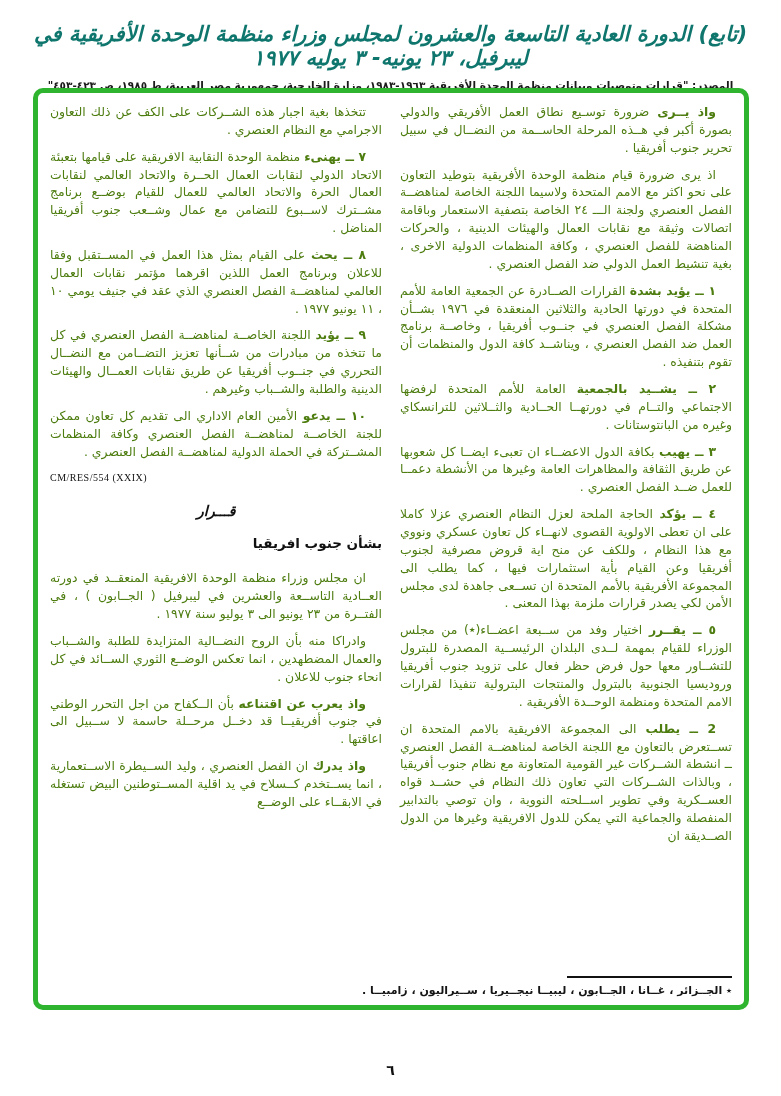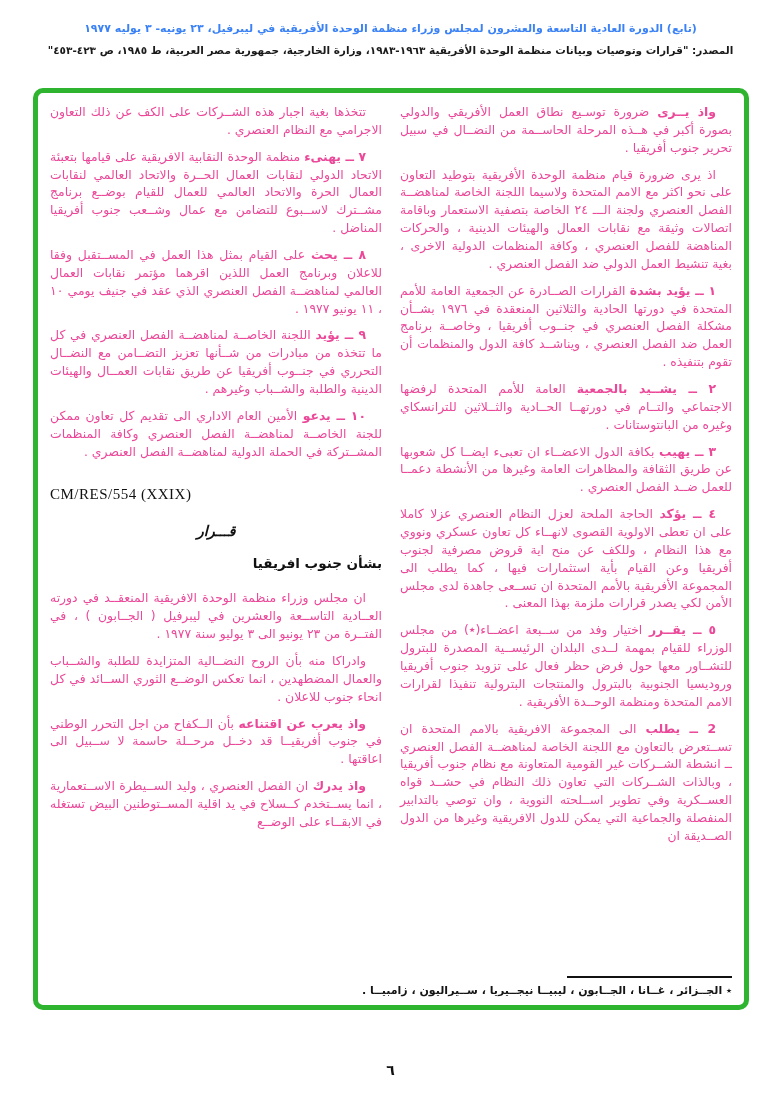--- a/index.html
+++ b/index.html
@@ -8,22 +8,23 @@
     width:781px;height:1096px;
     background:#ffffff;
     font-family:"DejaVu Sans",sans-serif;
     color:#111;
     overflow:hidden;
     direction:rtl;
   }
   
   .header{position:absolute;top:22px;left:0;right:0;text-align:center;}
   .header-line1{
-    font-size:11px;font-weight:bold;letter-spacing:0;
-    color:#3b82f6;
+    font-size:21px;font-weight:bold;letter-spacing:0;
+    color:#0f766e;
+    font-style:italic;
   }
   .header-line2{
     margin-top:9px;
     font-size:10.5px;font-weight:bold;color:#1a1a1a;
   }
   
   .content-box{
     position:absolute;
     left:33px;top:88px;
     width:716px;height:922px;
@@ -38,30 +39,30 @@
     overflow:hidden;
   }
   .col{flex:1 1 0;min-width:0;}
   .para{
     margin:0 0 9px 0;
     font-size:12.4px;
     line-height:1.44;
     text-align:justify;
     text-align-last:right;
     text-indent:16px;
-    color:#ec4899;
+    color:#4d7c0f;
   }
   .para .lead{font-weight:bold;}
   .para .lead:empty{display:none;}
   
   .res-code{
-    margin:26px 0 0 0;
+    margin:12px 0 0 0;
     direction:ltr;text-align:left;
     font-family:"Liberation Serif",serif;
-    font-size:15px;letter-spacing:.5px;
+    font-size:10px;letter-spacing:.5px;
     color:#111;
   }
   .res-title{
     margin-top:20px;text-align:center;
     font-size:14.5px;font-weight:bold;font-style:italic;
   }
   .res-subtitle{
     margin-top:16px;margin-bottom:18px;text-align:right;
     font-size:13.5px;font-weight:bold;
   }

